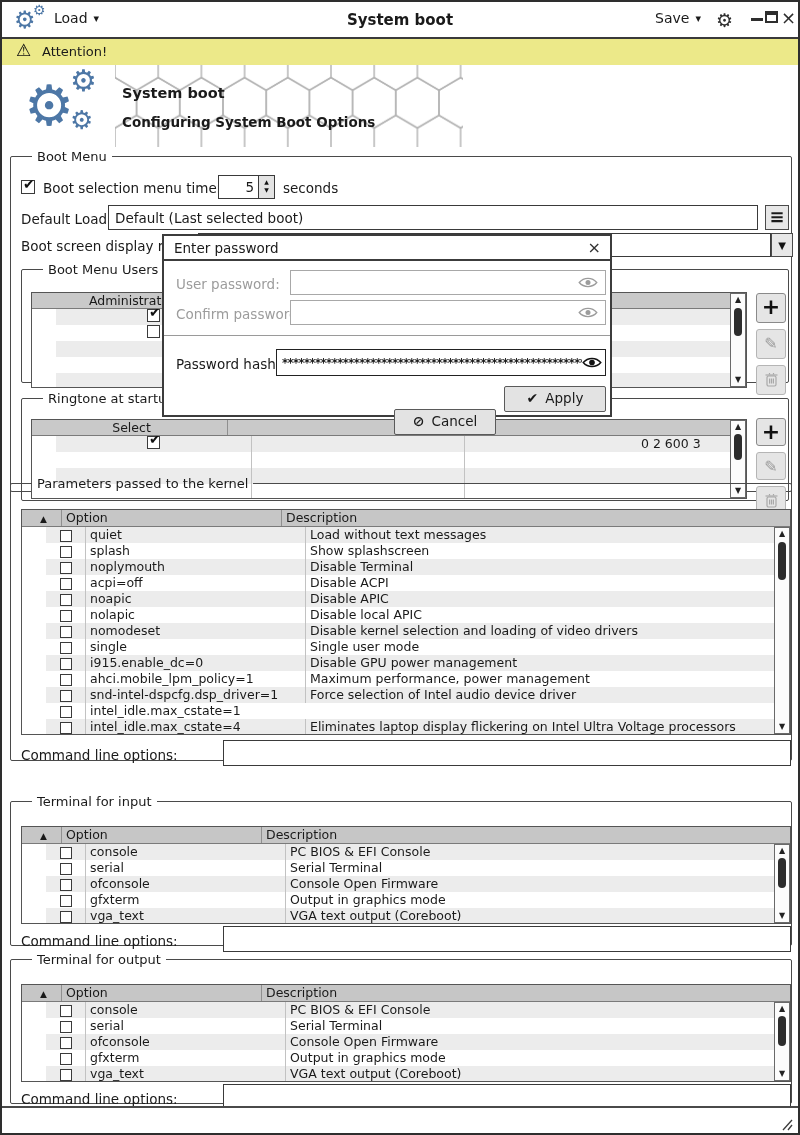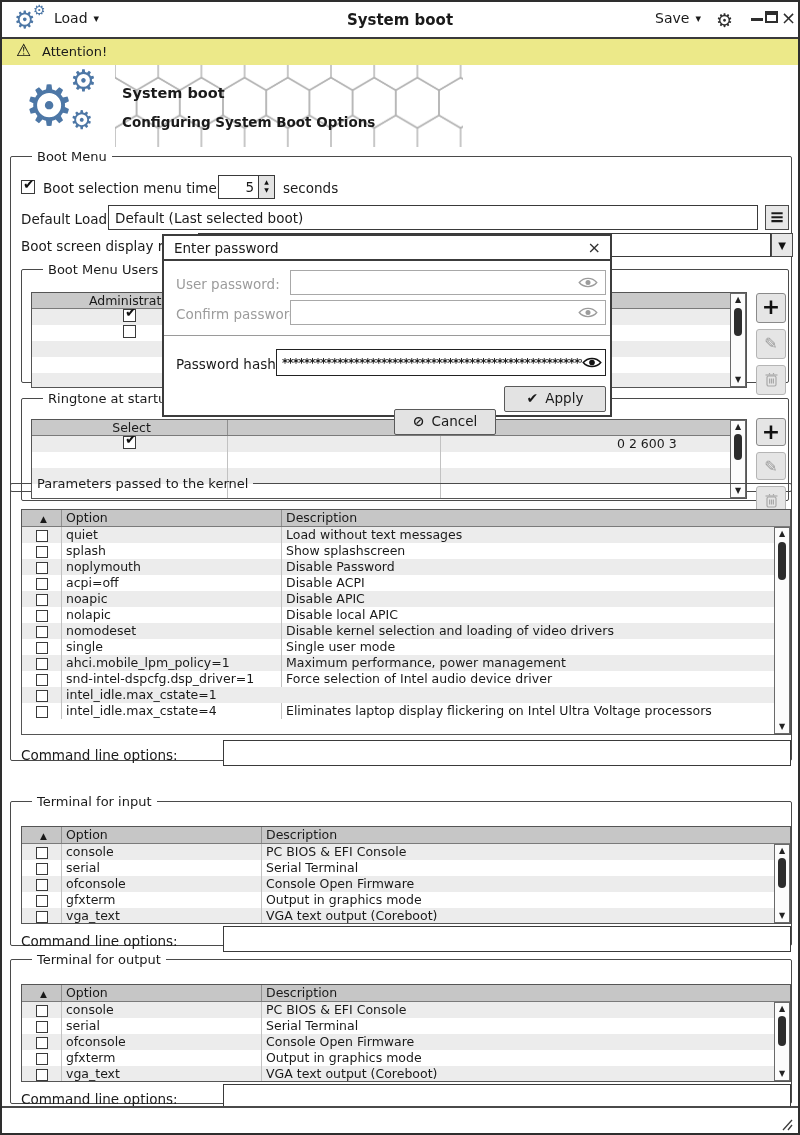--- a/index.html
+++ b/index.html
@@ -63,21 +63,21 @@
   .side-btn { position:absolute; width:30px; height:30px; border:1px solid #8a8a8a; border-radius:3px; background:#e5e5e5; text-align:center; }
   .side-btn.add::before { content:"+"; font-size:22px; font-weight:bold; line-height:26px; color:#111; }
   .side-btn.edit::before { content:"\270E"; font-size:16px; line-height:28px; color:#9a9a9a; }
   .side-btn.disabled { border-color:#b5b5b5; }
   .side-btn svg { margin-top:6px; }
   
   .tbl { position:absolute; border:1.5px solid #555; background:#fff; overflow:hidden; }
   .thead { display:flex; height:17px; background:#c6c6c6; border-bottom:1px solid #7a7a7a; font-size:12.5px; }
   .thead > div { border-right:1px solid #8f8f8f; line-height:16px; padding-left:4px; }
   .thead > div:last-child { border-right:none; }
-  .trow { display:flex; height:16px; font-size:12.5px; line-height:15px; background:#fff; }
+  .trow { display:flex; height:16px; font-size:12.5px; line-height:15px; background:#fff;margin-left:24px; }
   .rows .trow:nth-child(odd) { background:#ececec; }
   .trow > div { border-right:1px solid #c2c2c2; overflow:hidden; white-space:nowrap; }
   .trow > div:last-child { border-right:none; }
   .c0 { width:40px; text-align:center; } .c0 .cb { width:12px; height:12px; border-width:1px; vertical-align:middle; margin-top:1px; }
   .c1 { width:220px; padding-left:4px; }
   .c2 { flex:1; padding-left:4px; }
   .ttbl .c1 { width:200px; }
   .sort-icon::before { content:"\25B2"; font-size:9px; }
   
   .u0 { width:196px; text-align:center; }
@@ -316,21 +316,21 @@
             <div class="c2">Load without text messages</div>
           </div>
         <div class="trow">
             <div class="c0"><span class="cb"></span></div>
             <div class="c1">splash</div>
             <div class="c2">Show splashscreen</div>
           </div>
         <div class="trow">
             <div class="c0"><span class="cb"></span></div>
             <div class="c1">noplymouth</div>
-            <div class="c2">Disable Password</div>
+            <div class="c2">Disable Terminal</div>
           </div>
         <div class="trow">
             <div class="c0"><span class="cb"></span></div>
             <div class="c1">acpi=off</div>
             <div class="c2">Disable ACPI</div>
           </div>
         <div class="trow">
             <div class="c0"><span class="cb"></span></div>
             <div class="c1">noapic</div>
             <div class="c2">Disable APIC</div>
@@ -342,20 +342,25 @@
           </div>
         <div class="trow">
             <div class="c0"><span class="cb"></span></div>
             <div class="c1">nomodeset</div>
             <div class="c2">Disable kernel selection and loading of video drivers</div>
           </div>
         <div class="trow">
             <div class="c0"><span class="cb"></span></div>
             <div class="c1">single</div>
             <div class="c2">Single user mode</div>
+          </div>
+        <div class="trow">
+            <div class="c0"><span class="cb"></span></div>
+            <div class="c1">i915.enable_dc=0</div>
+            <div class="c2">Disable GPU power management</div>
           </div>
         <div class="trow">
             <div class="c0"><span class="cb"></span></div>
             <div class="c1">ahci.mobile_lpm_policy=1</div>
             <div class="c2">Maximum performance, power management</div>
           </div>
         <div class="trow">
             <div class="c0"><span class="cb"></span></div>
             <div class="c1">snd-intel-dspcfg.dsp_driver=1</div>
             <div class="c2">Force selection of Intel audio device driver</div>

